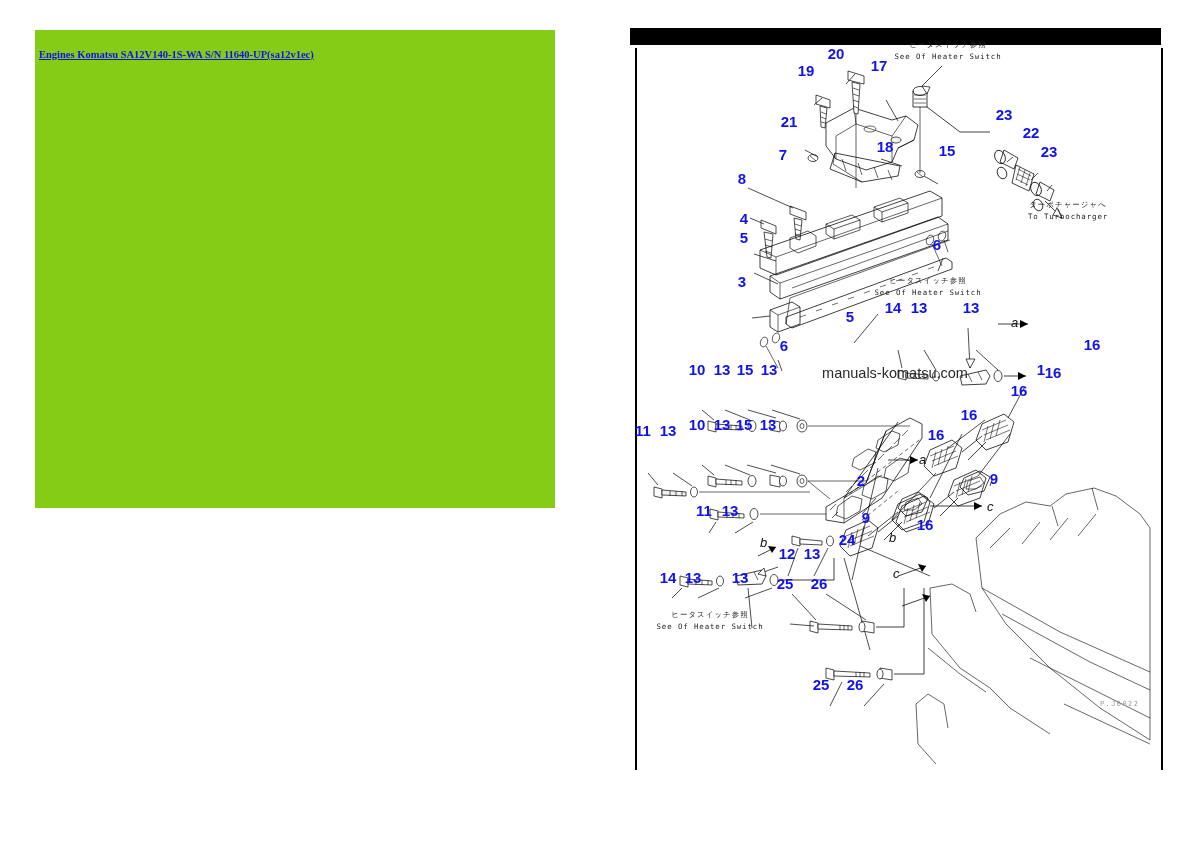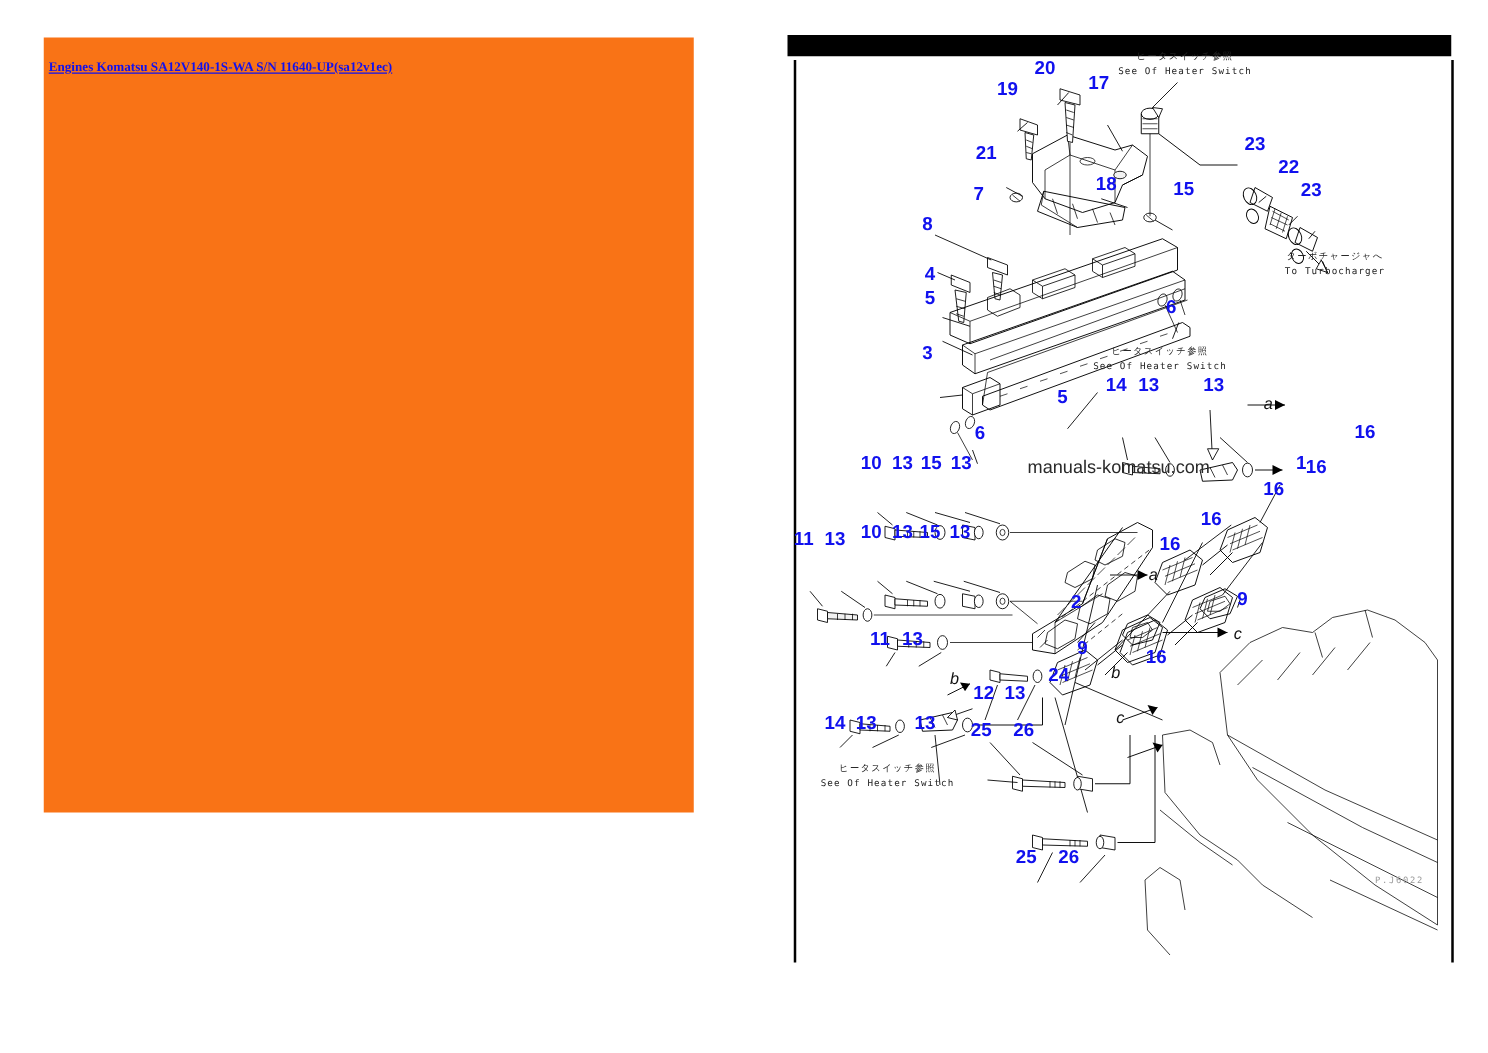--- a/index.html
+++ b/index.html
@@ -1,21 +1,21 @@
 <!DOCTYPE html>
 <html><head>
 <meta charset="utf-8">
 <style>
   html,body{margin:0;padding:0;background:#ffffff;}
   body{width:1190px;height:842px;position:relative;overflow:hidden;
        font-family:"Liberation Sans",sans-serif;}
 
   
-  #left-panel{position:absolute;left:35px;top:30px;width:520px;height:620px;
-              background:#f97316;}
+  #left-panel{position:absolute;left:35px;top:30px;width:520px;height:478px;
+              background:#84cc16;}
   #doc-title-link{position:absolute;left:4px;top:19px;color:#1111ee;
               font-family:"Liberation Serif",serif;font-size:10.5px;
               font-weight:bold;text-decoration:underline;white-space:nowrap;
               letter-spacing:0px;cursor:pointer;}
 
   
   #drawing-panel{position:absolute;left:630px;top:28px;width:535px;height:745px;
                  background:#ffffff;}
   #drawing-header-bar{position:absolute;left:0;top:0;width:531px;height:17px;
                  background:#000000;}

